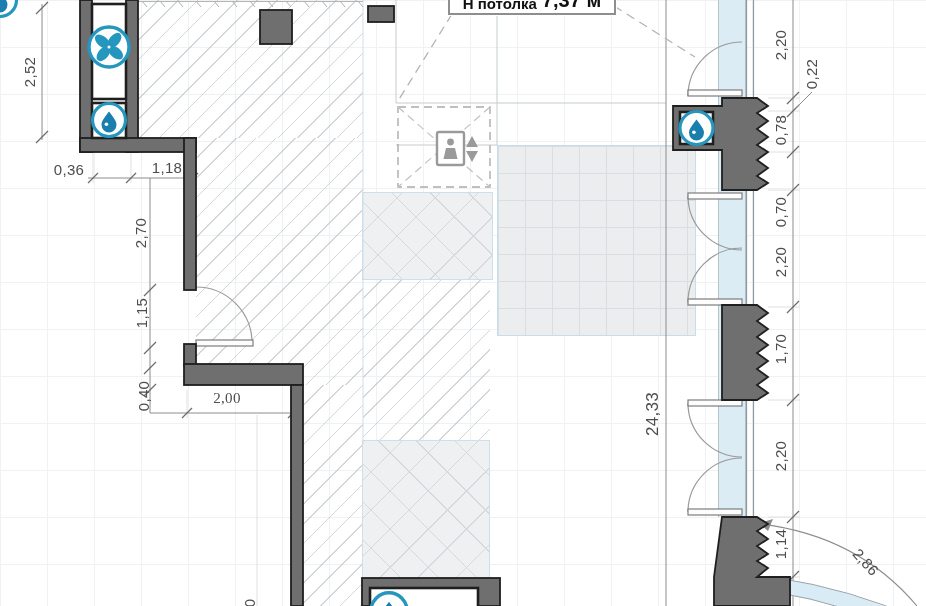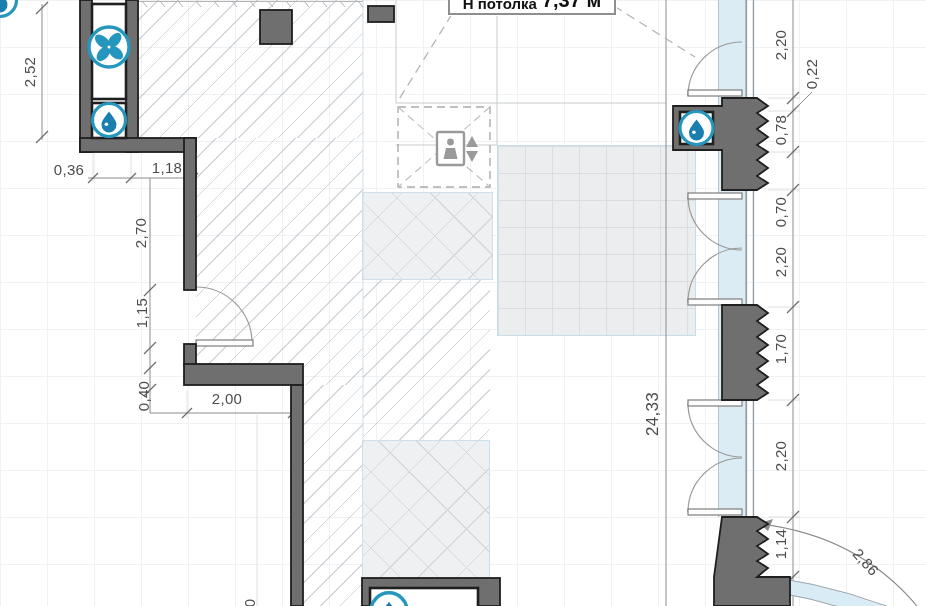--- a/index.html
+++ b/index.html
@@ -170,21 +170,21 @@
     <span class="p1">Н потолка</span>
     <span class="p2">7,37 м</span>
   </div>
 
   <span class="dim v" style="left:29px;top:72px;">2,52</span>
   <span class="dim" style="left:69px;top:169px;">0,36</span>
   <span class="dim" style="left:167px;top:167px;">1,18</span>
   <span class="dim v" style="left:140px;top:233px;">2,70</span>
   <span class="dim v" style="left:141px;top:313px;">1,15</span>
   <span class="dim v" style="left:143px;top:396px;">0,40</span>
-  <span class="dim" style="left:227px;top:398px;">2,00</span>
+  <span class="dim" style="left:227px;top:398px;font-family:Liberation Serif, serif;">2,00</span>
   <span class="dim v" style="left:249px;top:603px;">0</span>
   <span class="dim v big" style="left:652px;top:414px;">24,33</span>
   <span class="dim v" style="left:780px;top:45px;">2,20</span>
   <span class="dim v" style="left:811px;top:74px;">0,22</span>
   <span class="dim v" style="left:780px;top:130px;">0,78</span>
   <span class="dim v" style="left:780px;top:212px;">0,70</span>
   <span class="dim v" style="left:780px;top:262px;">2,20</span>
   <span class="dim v" style="left:780px;top:349px;">1,70</span>
   <span class="dim v" style="left:780px;top:456px;">2,20</span>
   <span class="dim v" style="left:780px;top:544px;">1,14</span>

